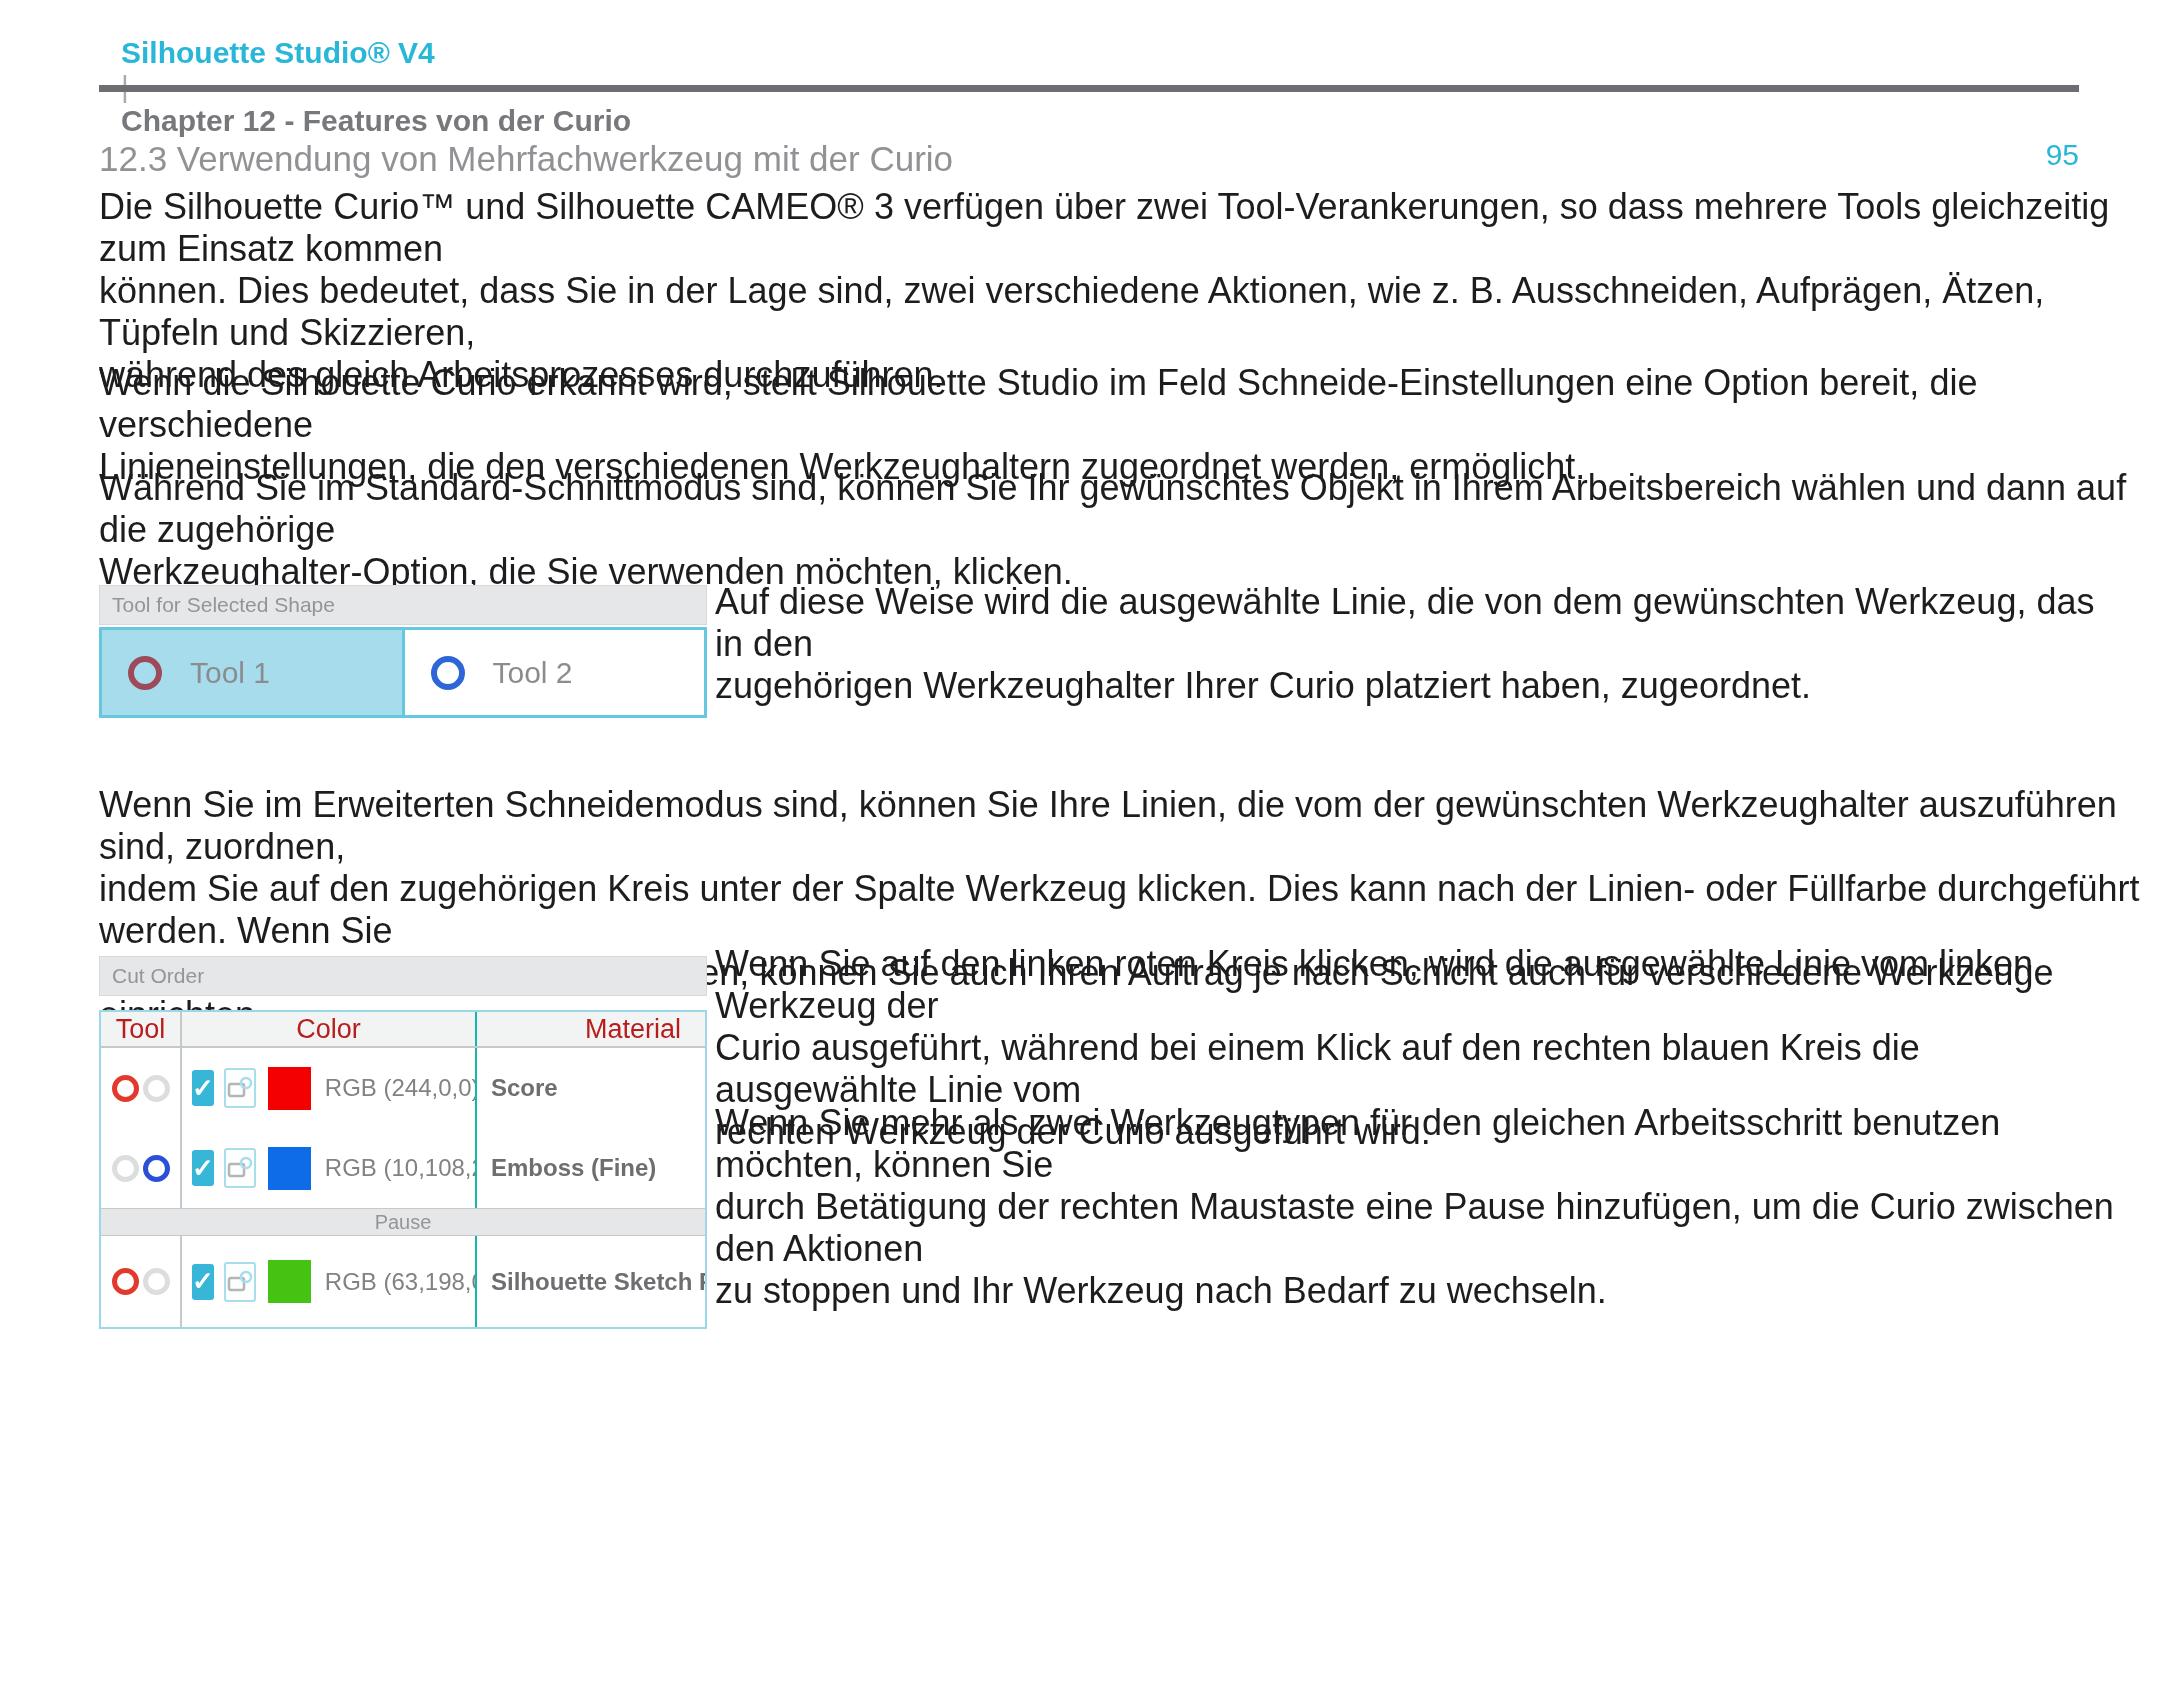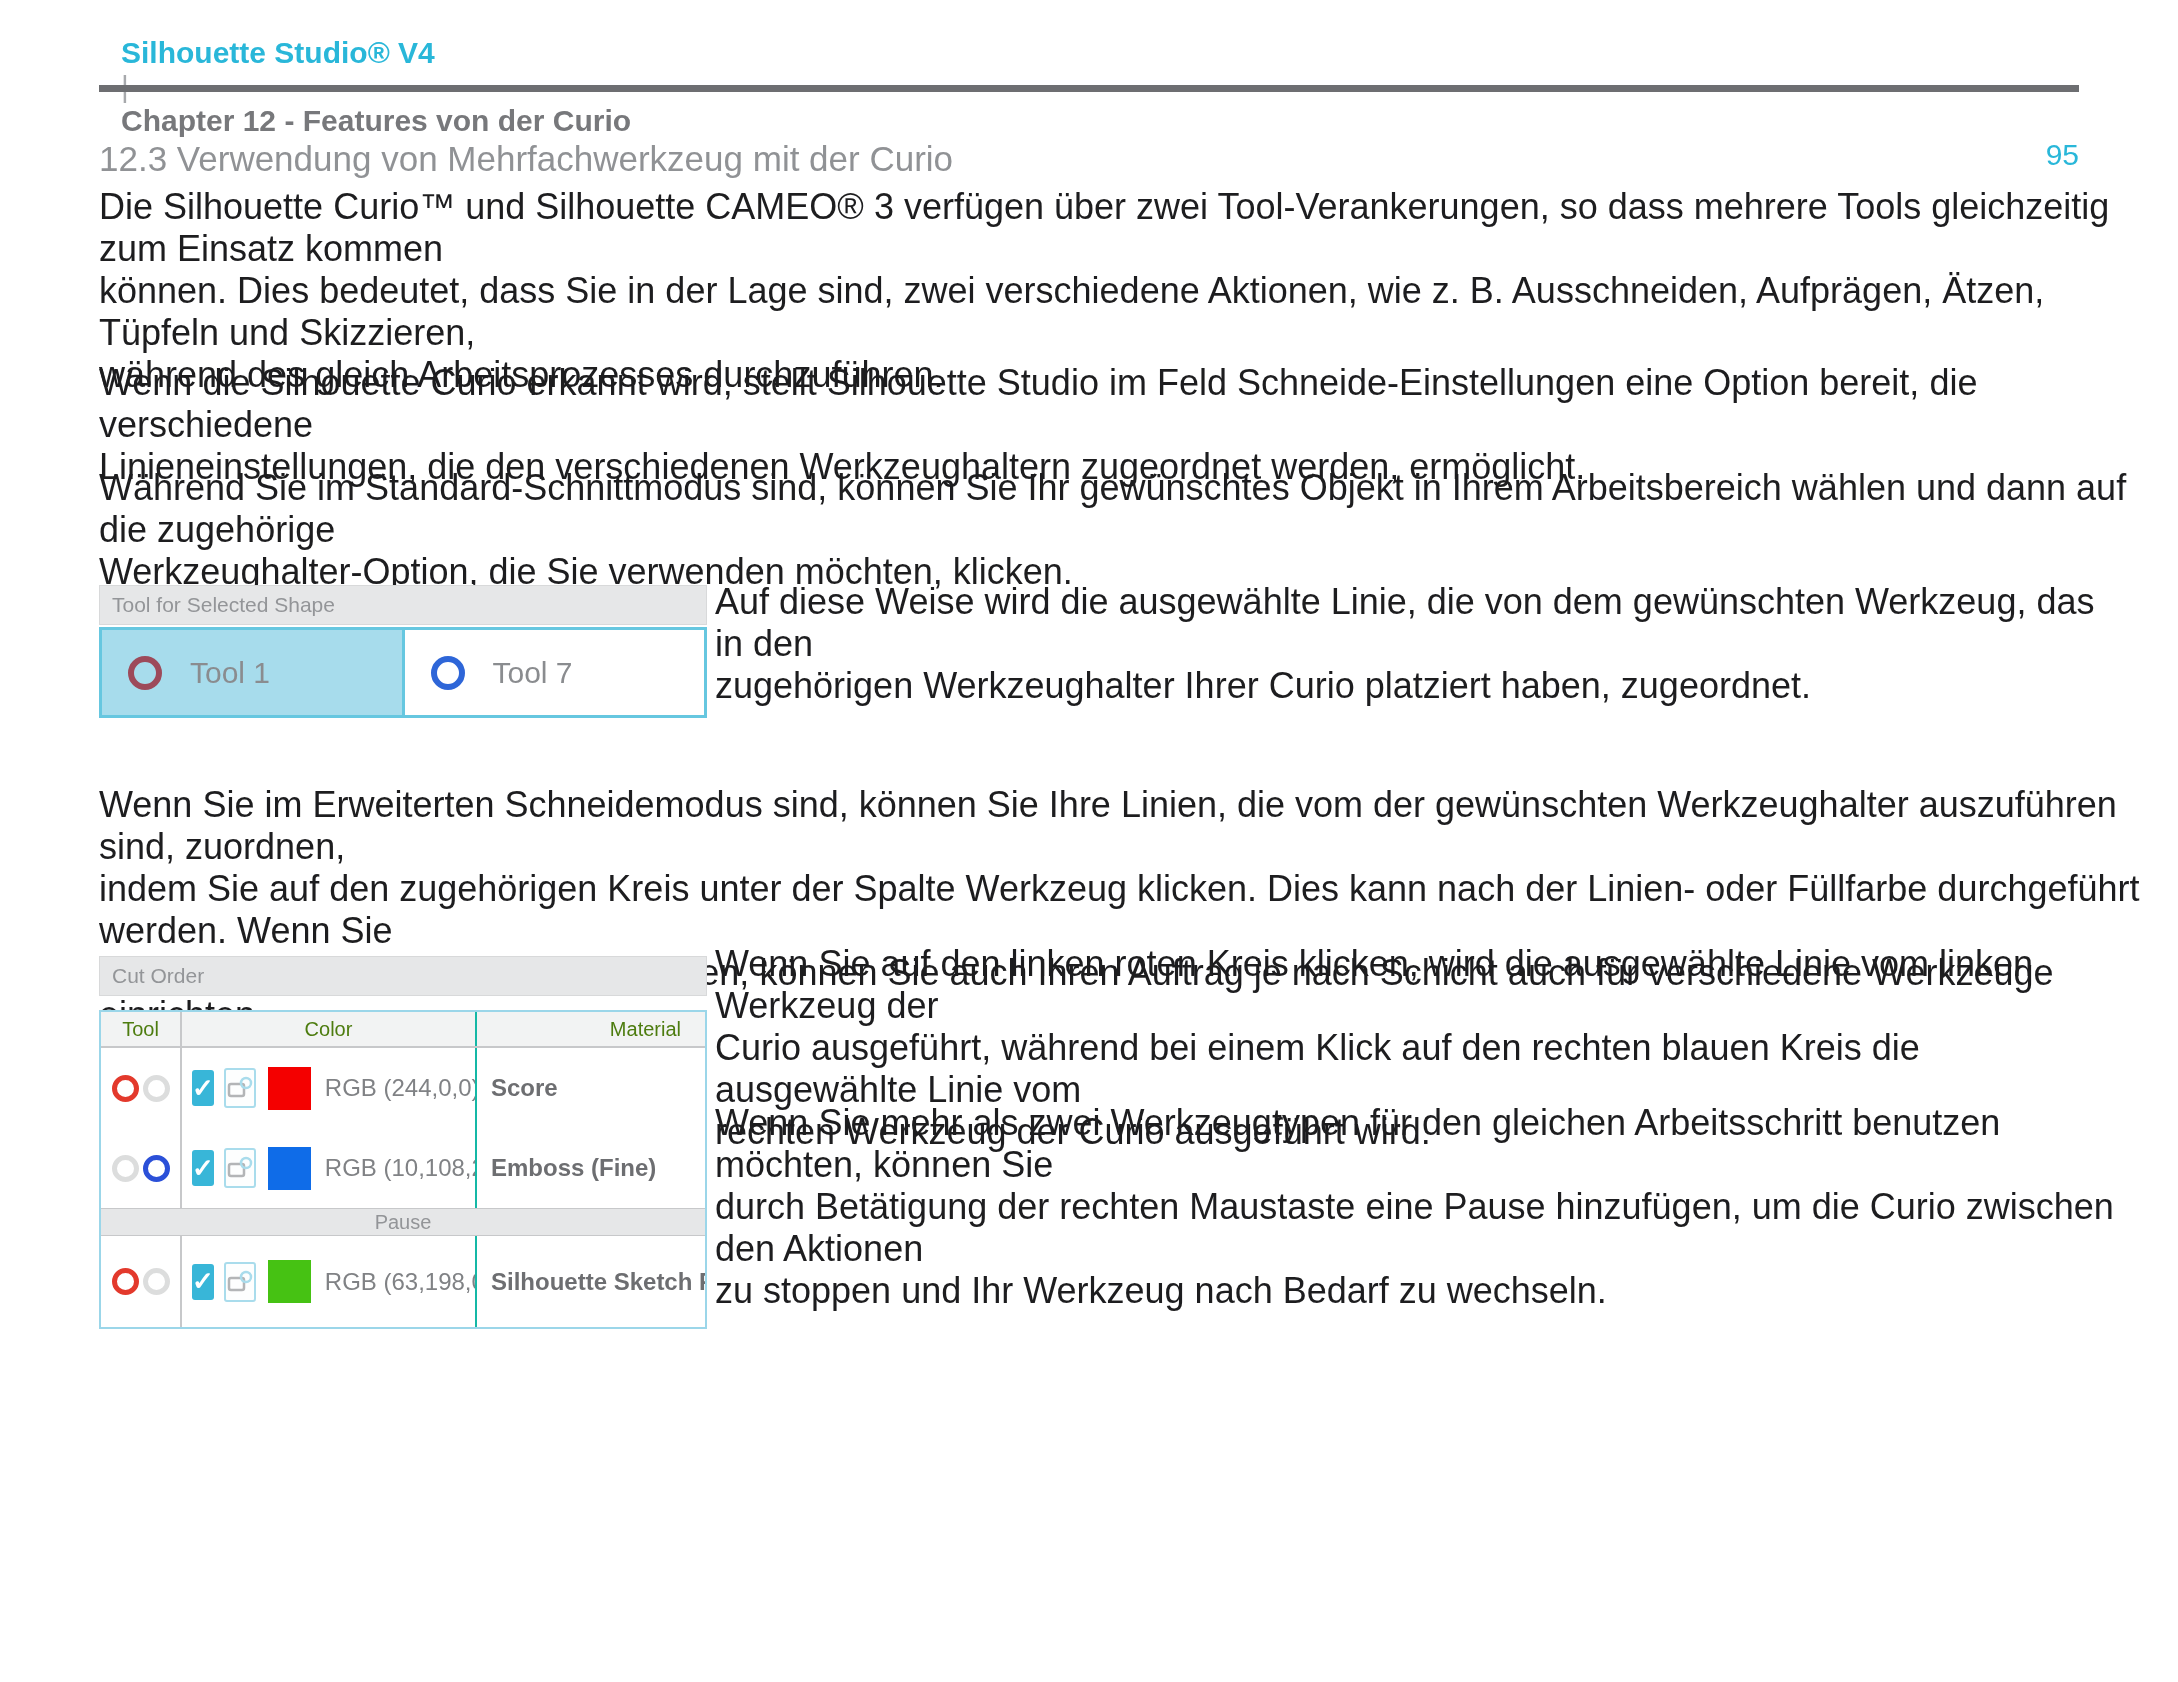--- a/index.html
+++ b/index.html
@@ -44,21 +44,21 @@
   .tabs { display:flex; height:89px; border:3px solid #66c7e0; background:#ffffff; margin-top:8px; }
   .tab { flex:1; display:flex; align-items:center; padding-left:18px; }
   .tab + .tab { border-left:3px solid #66c7e0; }
   .tab.sel { background:#a7dcec; }
   .tab .lbl { margin-left:16px; font-size:24px; color:#8a8c8f; white-space:nowrap; }
   .tab svg { flex:0 0 auto; }
   
   .cut-table { margin-top:14px; border:2px solid #9bd6e9; background:#ffffff; }
   .t-row { display:grid; grid-template-columns:81px 295px 1fr; align-items:center; }
   .t-head { height:36px; background:#f2f3f3; border-bottom:2px solid #c7c8ca; }
-  .t-head .cell { font-size:20px; color:#4d7c0f; }
+  .t-head .cell { font-size:27px; color:#b91c1c; }
   .cell { height:100%; display:flex; align-items:center; }
   .cell.c-tool { justify-content:center; border-right:2px solid #c7c8ca; }
   .cell.c-color { padding-left:6px; border-right:2px solid #14b8a6; overflow:hidden; }
   .cell.c-mat { padding-left:14px; overflow:hidden; }
   .t-head .c-color { justify-content:center; padding-left:0; }
   .t-head .c-mat { justify-content:flex-end; padding-right:24px; padding-left:0; }
   .data-row { height:80px; }
   .data-row.last { height:91px; }
   .ring { width:27px; height:27px; border-radius:50%; flex:0 0 auto; }
   .ring + .ring { margin-left:4px; }
@@ -108,21 +108,21 @@
 
   <div class="tool-panel">
     <div class="panel-title">Tool for Selected Shape</div>
     <div class="tool-btn-row">
       <div class="tool-btn sel">
         <span class="big-ring maroon"></span>
         <span class="lbl">Tool 1</span>
       </div>
       <div class="tool-btn">
         <span class="big-ring blue"></span>
-        <span class="lbl">Tool 7</span>
+        <span class="lbl">Tool 2</span>
       </div>
     </div>
   </div>
 
   <div class="body-text aside1">Auf diese Weise wird die ausgewählte Linie, die von dem gewünschten Werkzeug, das in den
 zugehörigen Werkzeughalter Ihrer Curio platziert haben, zugeordnet.</div>
   <div class="body-text p4">Wenn Sie im Erweiterten Schneidemodus sind, können Sie Ihre Linien, die vom der gewünschten Werkzeughalter auszuführen sind, zuordnen,
 indem Sie auf den zugehörigen Kreis unter der Spalte Werkzeug klicken. Dies kann nach der Linien- oder Füllfarbe durchgeführt werden. Wenn Sie
 die Version Designer-Edition verwenden, können Sie auch Ihren Auftrag je nach Schicht auch für verschiedene Werkzeuge einrichten.</div>
 

